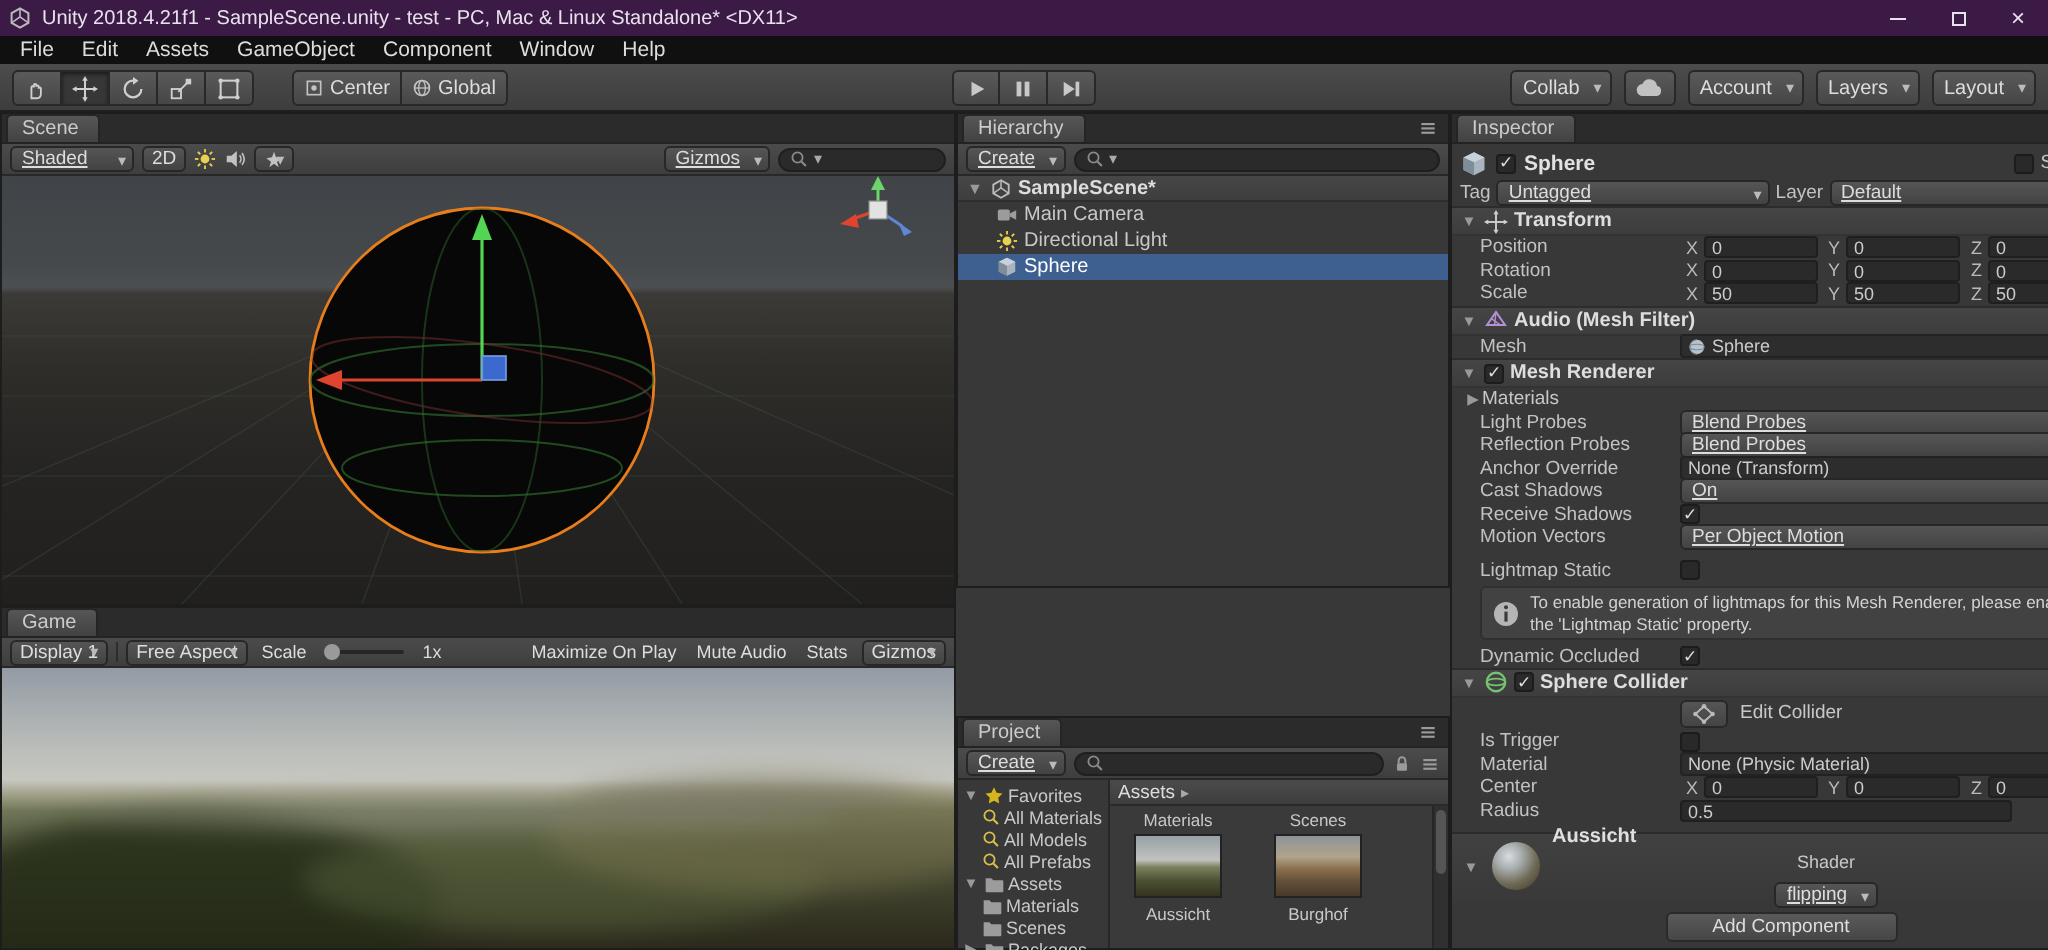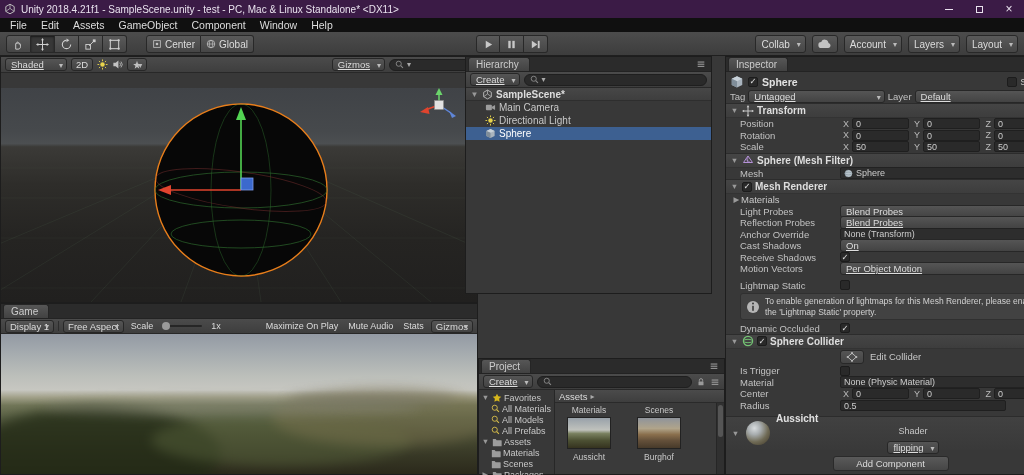--- a/index.html
+++ b/index.html
@@ -38,21 +38,21 @@
 .playgroup{left:50%;transform:translateX(-50%);}
 .rightgroup{position:absolute;right:6px;top:3px;display:flex;gap:6px;}
 .rightgroup .tbtn{border-left-width:1px;border-radius:3px;}
 .dd-after{position:relative;padding-right:15px;}
 .dd-after::after{content:"▾";position:absolute;right:4px;top:50%;transform:translateY(-50%);font-size:8px;color:#bbb;}
 
 
 .panel{position:absolute;background:#383838;border:1px solid #1d1d1d;}
 .scene-panel{left:0;top:56px;width:478px;height:247px;}
 .game-panel{left:0;top:303px;width:478px;height:172px;}
-.hierarchy-panel{left:465px;top:56px;width:247px;height:238px;}
+.hierarchy-panel{left:478px;top:56px;width:247px;height:238px;}
 .project-panel{left:478px;top:358px;width:247px;height:117px;}
 .inspector-panel{left:725px;top:56px;width:340px;height:419px;}
 .tabstrip{height:15px;background:#2b2b2b;display:flex;align-items:flex-end;padding:0 2px;border-bottom:1px solid #232323;}
 .tab{height:14px;display:flex;align-items:center;padding:0 10px 0 7px;font-size:10px;color:#ccc;background:linear-gradient(#565656,#424242);border:1px solid #252525;border-bottom:none;border-radius:3px 3px 0 0;}
 .strip-right{margin-left:auto;display:flex;gap:4px;align-items:center;padding:0 3px 2px 0;}
 .ptoolbar{height:16px;background:linear-gradient(#4b4b4b,#3e3e3e);border-bottom:1px solid #282828;display:flex;align-items:center;gap:4px;padding:0 4px;}
 .spacer{flex:1;}
 .grow{flex:1;}
 .dd{position:relative;height:13px;background:linear-gradient(#555,#434343);border:1px solid #272727;border-radius:3px;font-size:9.5px;color:#ddd;padding:0 14px 0 5px;display:flex;align-items:center;white-space:nowrap;text-decoration:underline;}
 .dd::after{content:"▾";position:absolute;right:3px;top:2px;font-size:8px;color:#bbb;}
@@ -388,20 +388,25 @@
     <div class="tbtn dd-after">
         <span>Layers</span>
       </div>
     <div class="tbtn dd-after">
         <span>Layout</span>
       </div>
   </div>
 </div>
 
 <div class="panel scene-panel">
+  <div class="tabstrip">
+    <div class="tab">
+        <span>Scene</span>
+      </div>
+  </div>
   <div class="ptoolbar">
     <div class="dd" style="min-width:62px">
         <span>Shaded</span>
       </div>
     <div class="flatbtn">
         <span>2D</span>
       </div>
     <svg class="ic11 tbicon">
         <use href="#i-sun"></use>
       </svg>
@@ -755,21 +760,21 @@
         <span class="axis">Z</span>
           <span class="numf">50</span>
       </div>
     </div>
 
     <div class="comp-header">
       <span class="fold">▼</span>
       <svg class="ic12">
           <use href="#i-mesh"></use>
         </svg>
-      <span class="ch-title">Sphere (Mesh Filter)</span>
+      <span class="ch-title">Audio (Mesh Filter)</span>
       <span class="ch-icons">
           <svg class="ic10">
             <use href="#i-help"></use>
           </svg>
           <svg class="ic10">
             <use href="#i-gear"></use>
           </svg>
         </span>
     </div>
     <div class="irow">

